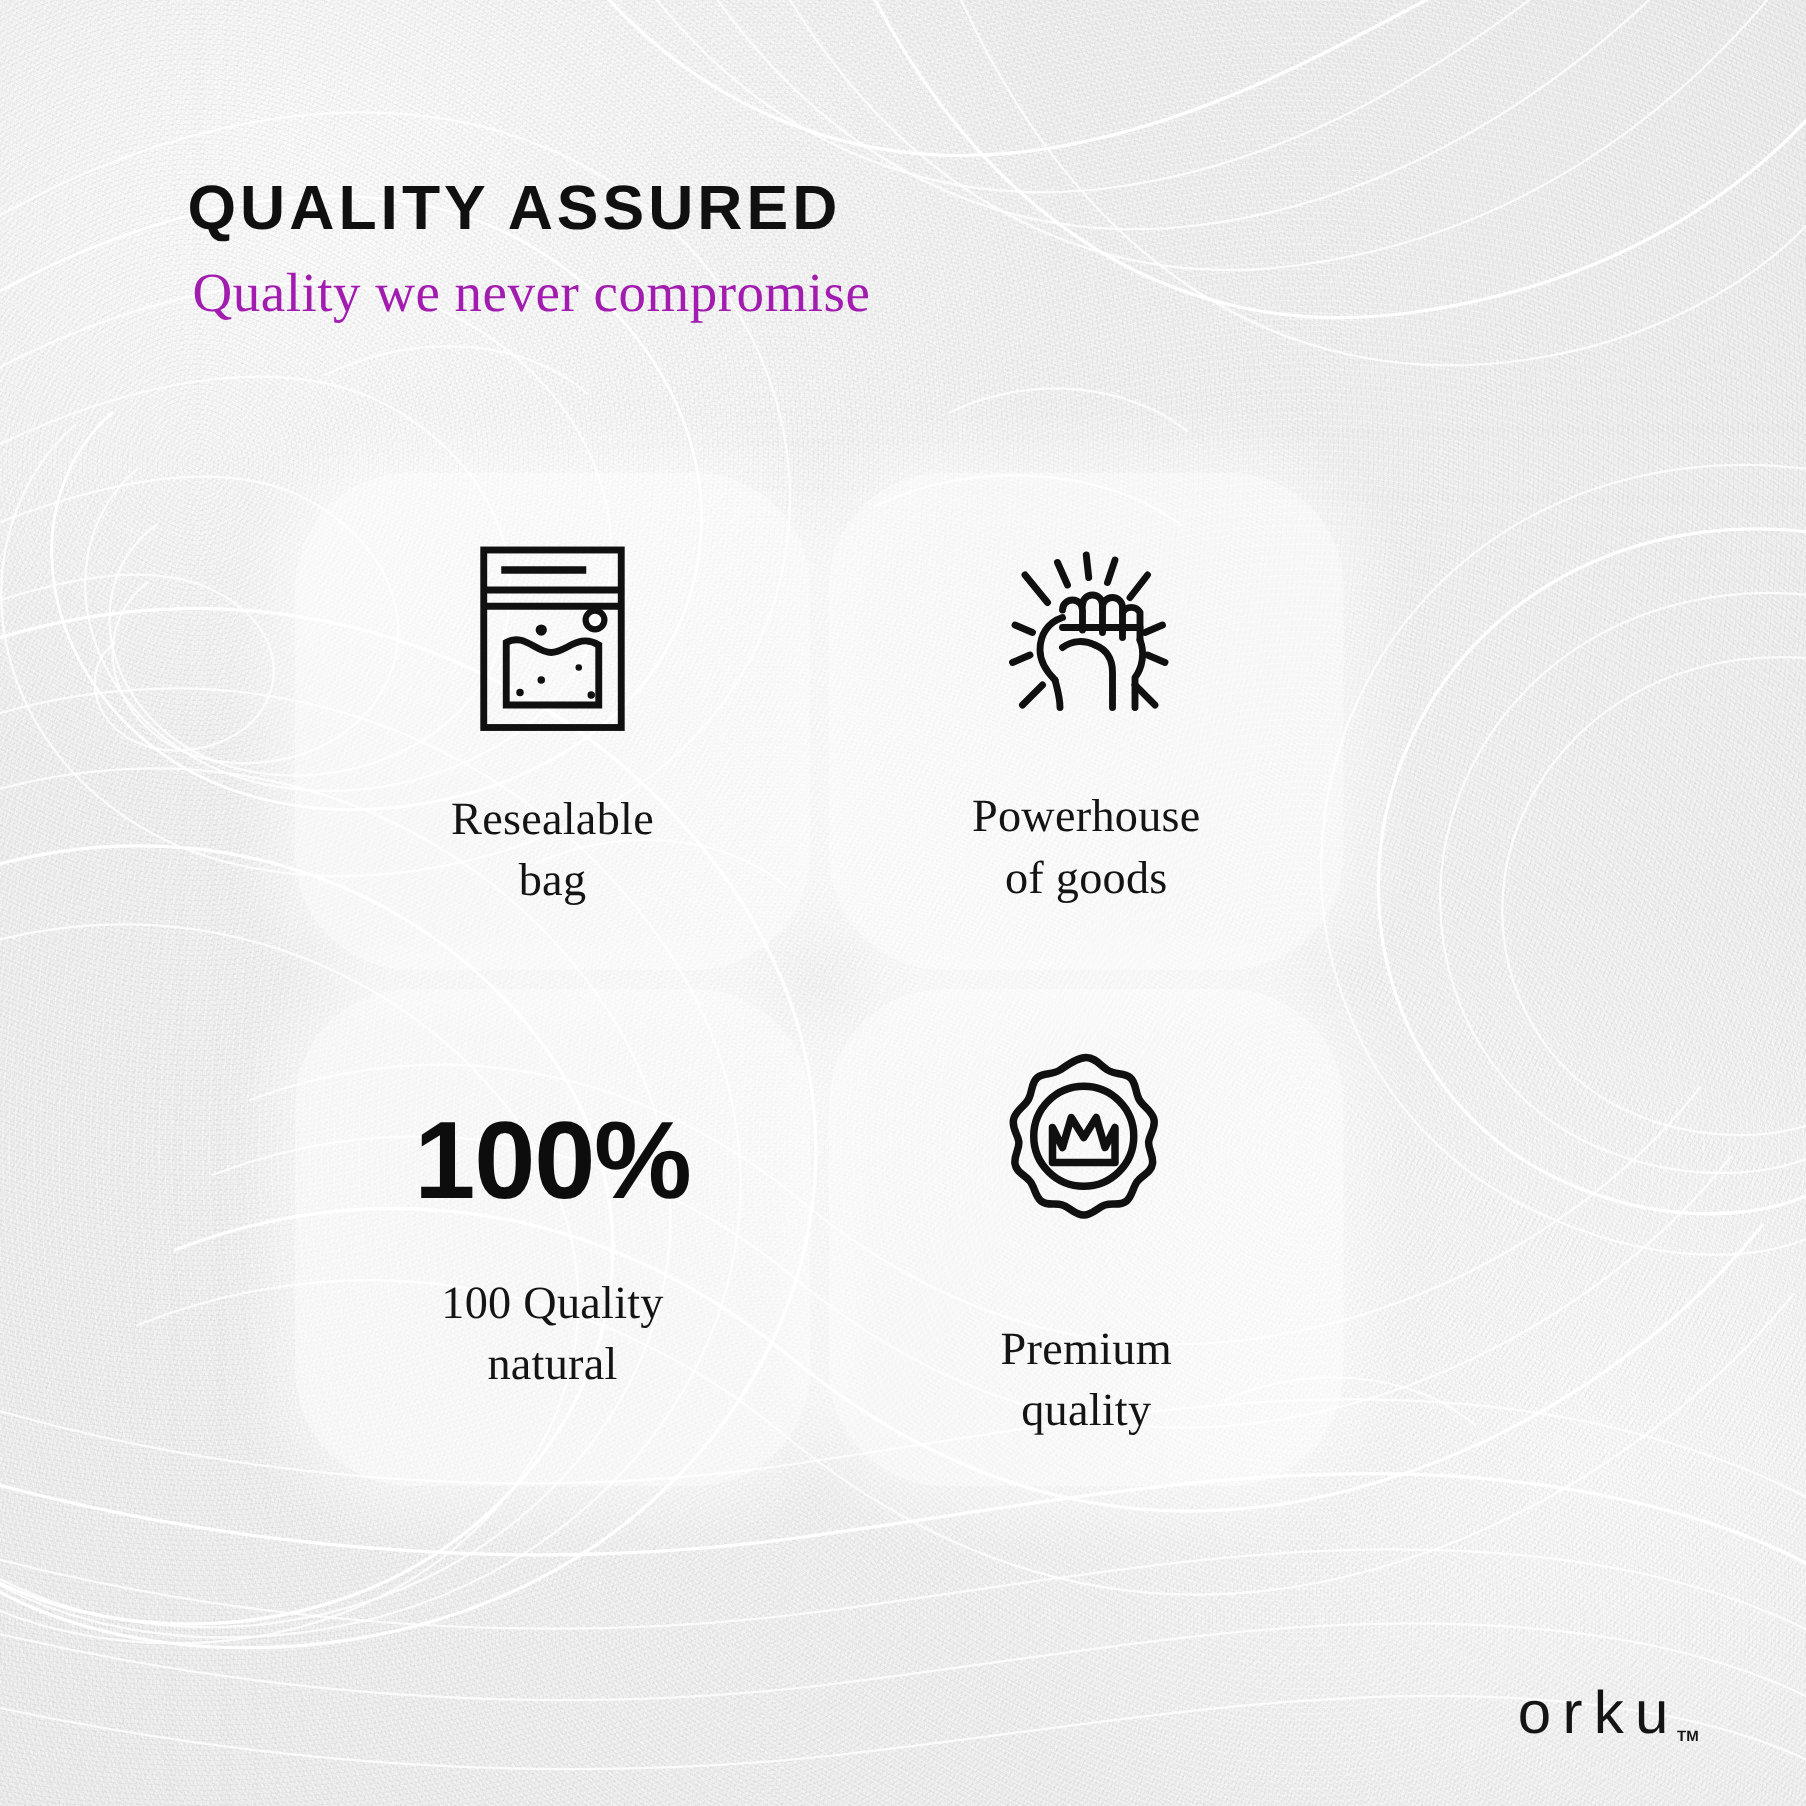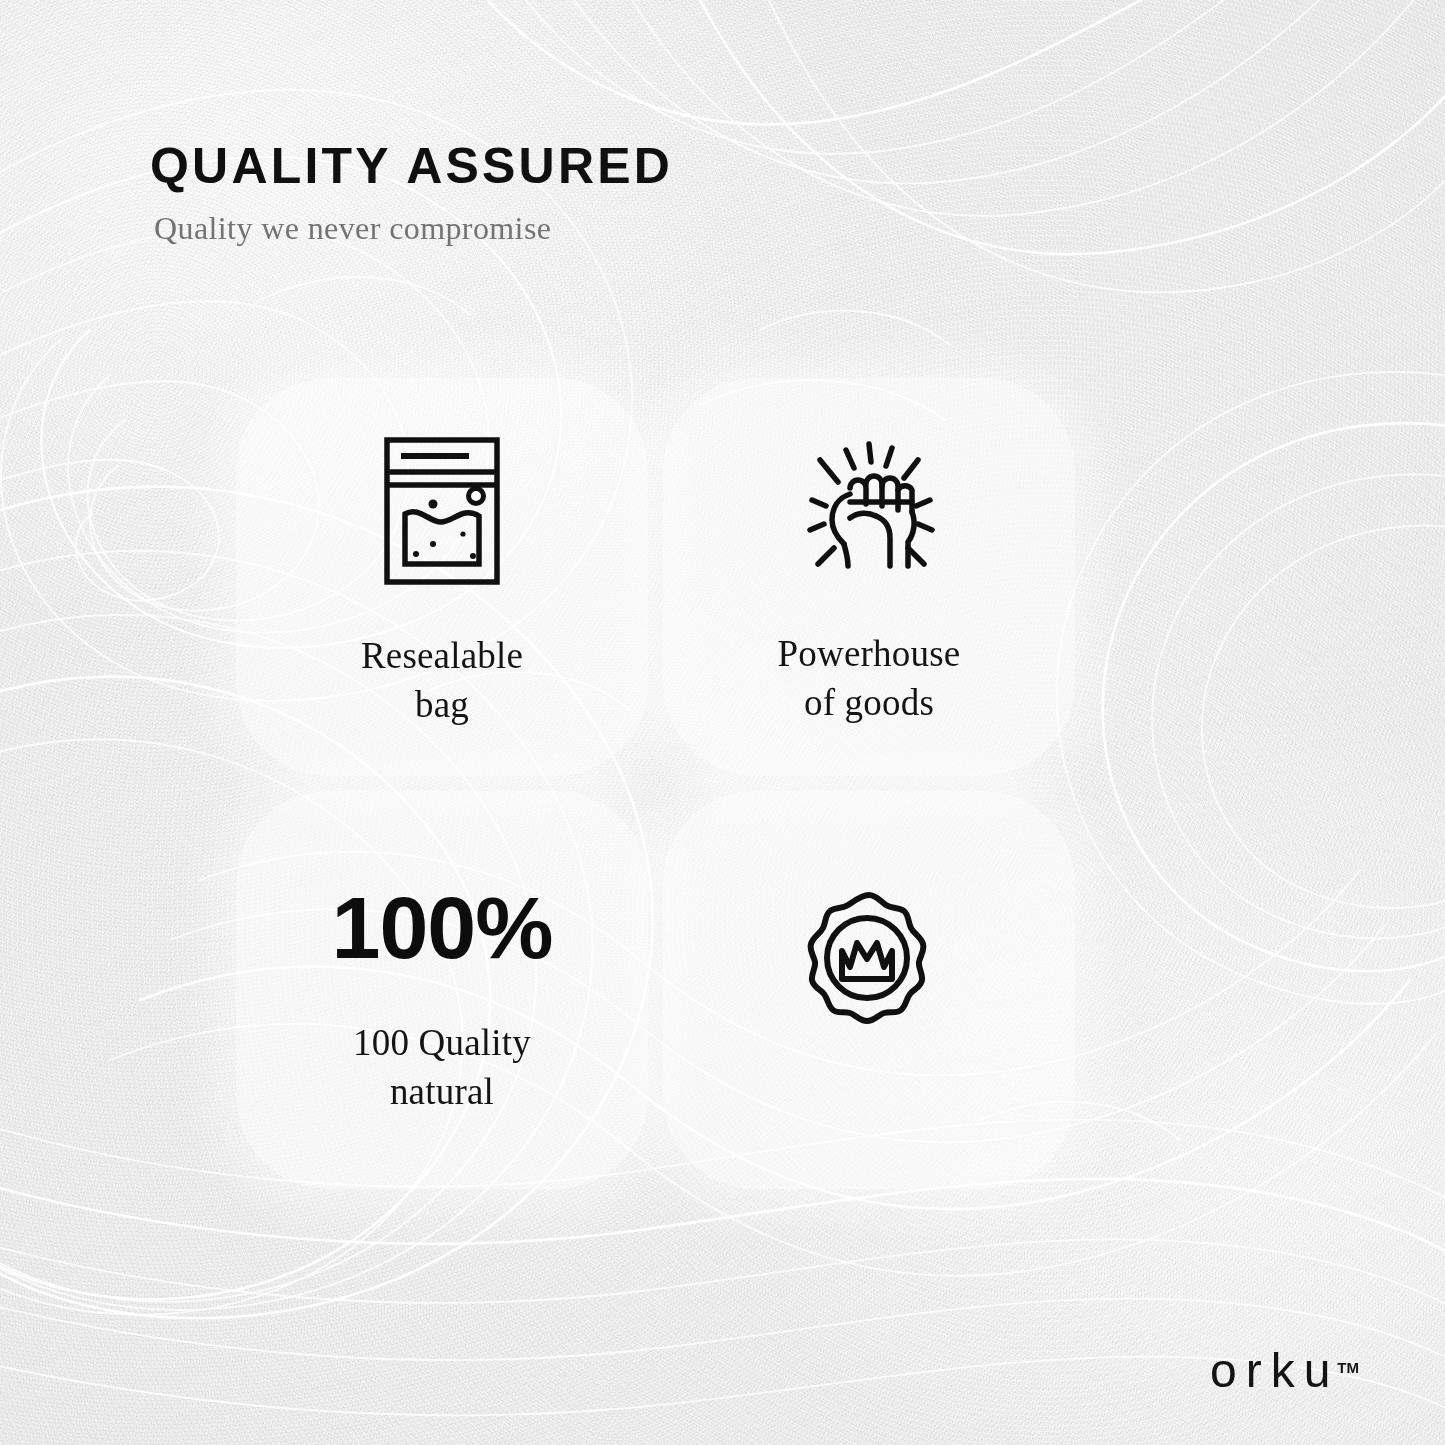--- a/index.html
+++ b/index.html
@@ -80,23 +80,23 @@
     font-weight: 700;
     font-size: 50px;
     letter-spacing: 3.2px;
     color: #101010;
     line-height: 1.05;
   }
   .subtitle {
     margin: 18px 0 0 4px;
     font-family: "Liberation Serif", serif;
     font-weight: 400;
-    font-size: 32px;
+    font-size: 44px;
     letter-spacing: .4px;
-    color: #737373;
+    color: #a21caf;
     line-height: 1.1;
   }
 
   
   .grid {
     position: absolute;
     left: 236px;
     top: 378px;
     width: 970px;
     height: 880px;
@@ -161,24 +161,24 @@
     font-weight: 300;
     font-size: 48px;
     letter-spacing: 9px;
     color: #141414;
     line-height: 1;
     margin-left: 44px;
   }
   .brand-tm {
     font-family: "Liberation Sans", sans-serif;
     font-weight: 700;
-    font-size: 15px;
+    font-size: 12px;
     color: #141414;
     margin-left: -2px;
-    margin-bottom: 20px;
+    margin-bottom: 0;
     line-height: 1;
   }
 </style>
 </head>
 <body>
 
 <div id="poster">
 
   <div class="bg-base"></div>
   <div class="bg-grain"></div>
@@ -340,20 +340,24 @@
                      C41,20 48,22 54,18
                      C60,14 68,8 75,8 Z"></path>
 
             <circle cx="73" cy="71" r="40"></circle>
 
             <path d="M48,64 L56,80 L63,56 L73,72 L83,56 L90,80 L98,64
                      L98,92 L48,92 Z"></path>
           </g>
         </svg>
       </div>
+      <div class="card-label">
+        <span>Premium</span><br>
+        <span>quality</span>
+      </div>
     </div>
 
   </div>
 
   <div class="brand">
     <span class="brand-word">orku</span>
     <span class="brand-tm">TM</span>
   </div>
 
 </div>

